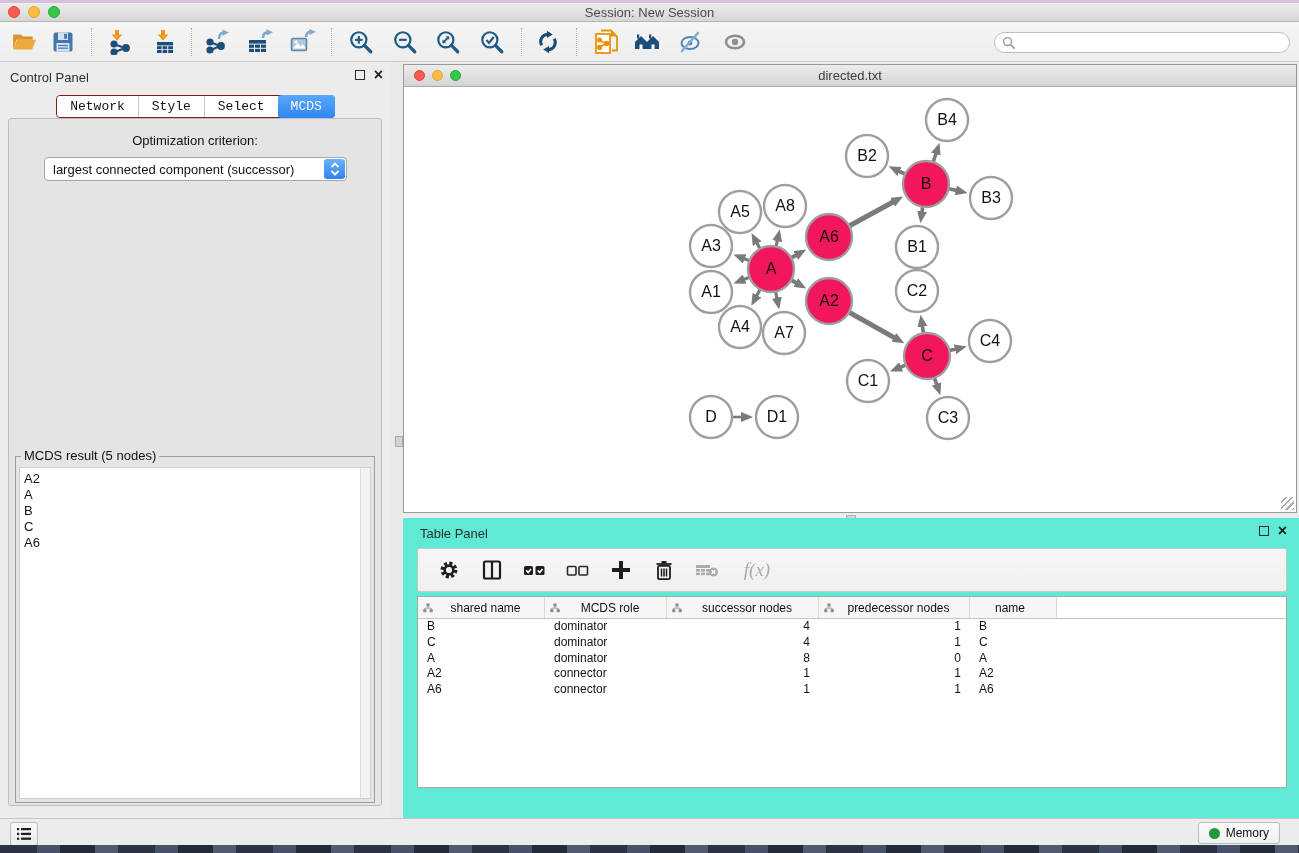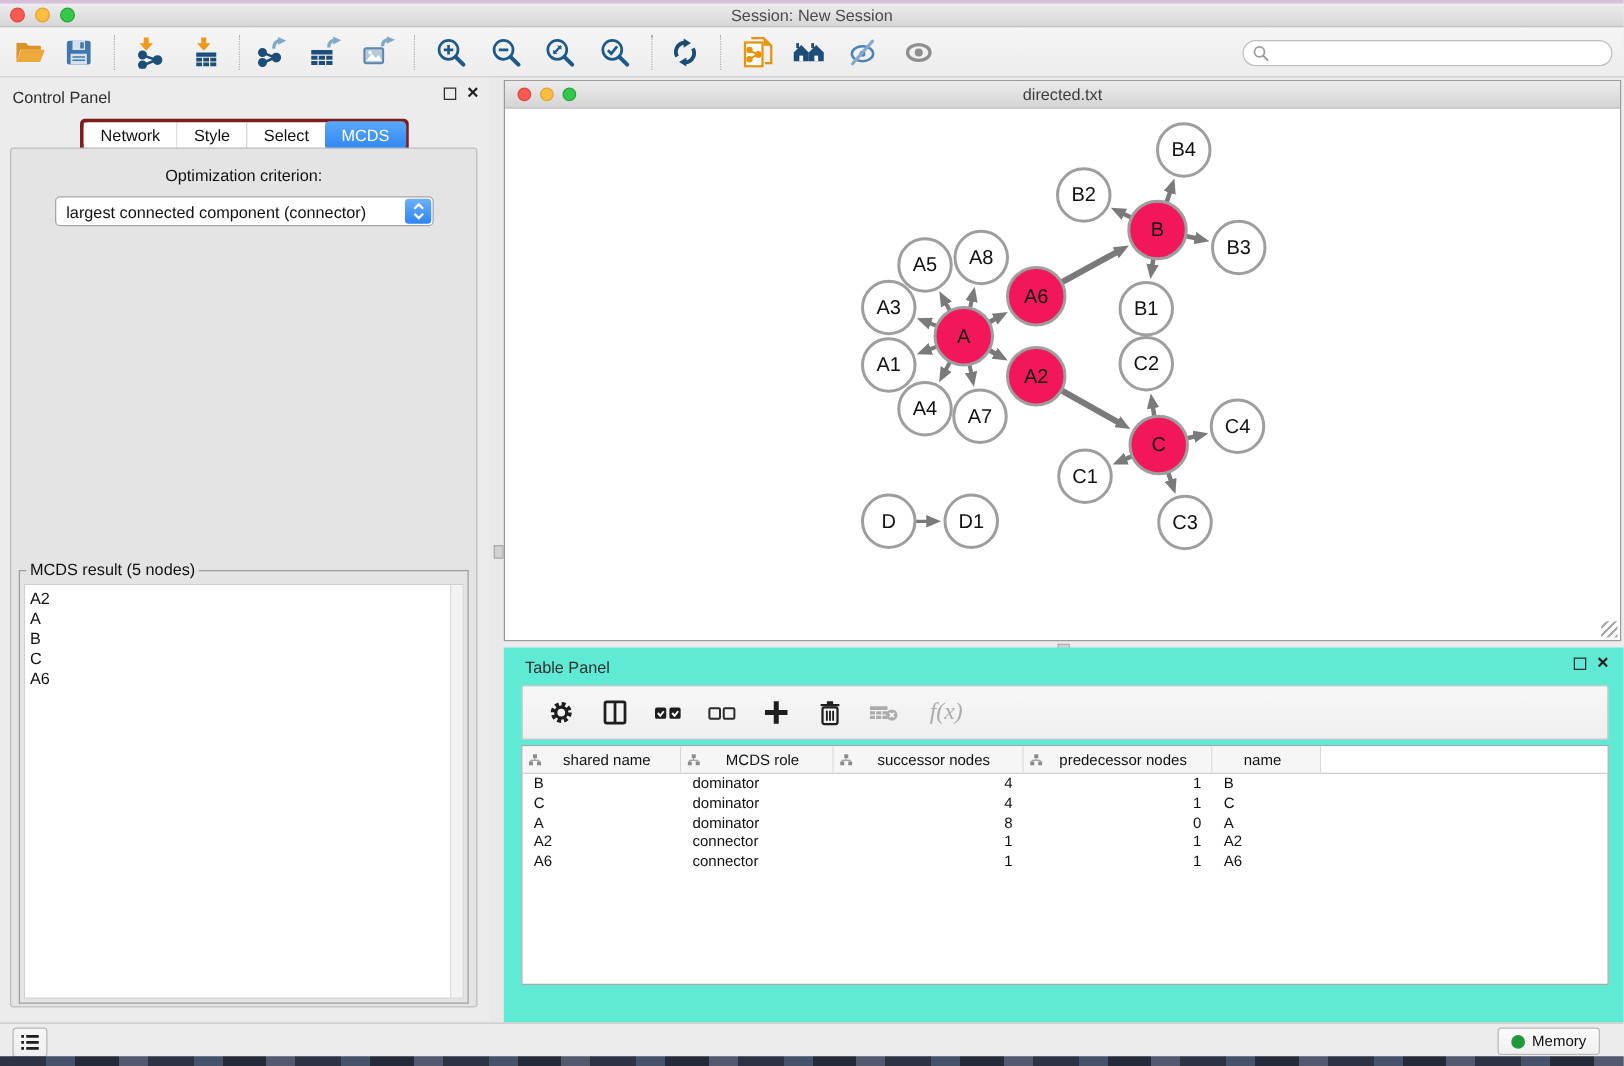--- a/index.html
+++ b/index.html
@@ -33,21 +33,21 @@
 
   
   .control-panel { position:absolute; left:0; top:0; width:391px; height:756px; background:#ececec; }
   .panel-head { position:absolute; left:0; top:6px; width:100%; height:20px; }
   .panel-title { position:absolute; left:10px; top:2px; font-size:13px; color:#2e2e2e; }
   .panel-btns { position:absolute; right:8px; top:2px; display:flex; gap:9px; align-items:center; }
   .float-btn { width:10px; height:10px; border:1.6px solid #2e2e2e; background:transparent; }
   .close-btn { font-size:16px; font-weight:700; color:#1e1e1e; line-height:10px; }
 
   .ctl-tabs { position:absolute; left:0; top:33px; width:100%; display:flex; justify-content:center; }
-  .tabgroup { display:flex; border:3px solid #7f1d1d; border-radius:4px; background:#fff; overflow:visible; }
+  .tabgroup { display:flex; border:1px solid #7f1d1d; border-radius:4px; background:#fff; overflow:visible;font-family:Liberation Mono, monospace; }
   .tab { height:21px; line-height:21px; font-size:13px; color:#111; text-align:center; padding:0 13px; border-right:1px solid #c6c6c6; background:#fff; }
   .tabgroup .tab:first-child { border-radius:4px 0 0 4px; }
   .tabgroup .tab:last-child { border-right:none; border-radius:0 4px 4px 0; }
   .tab.active { background:linear-gradient(#59a8f9,#2e86f2); color:#fff; border-radius:4px !important; margin:-1px; height:23px; line-height:23px; }
 
   .ctl-body { position:absolute; left:8px; right:9px; top:56px; bottom:12px; background:#e4e4e4;
     border:1px solid #bdbdbd; border-radius:3px; }
   .opt-label { position:absolute; left:0; right:0; top:14px; text-align:center; font-size:13px; color:#111; }
   .dropdown { position:absolute; left:35px; top:38px; width:303px; height:24px; background:#fff;
     border:1px solid #a6a6a6; border-radius:4px; }
@@ -319,21 +319,21 @@
         <div class="tabgroup" id="ctl-tabgroup">
             <div class="tab">Network</div>
             <div class="tab">Style</div>
             <div class="tab">Select</div>
             <div class="tab active">MCDS</div>
           </div>
       </div>
       <div class="ctl-body">
         <div class="opt-label">Optimization criterion:</div>
         <div class="dropdown">
-          <div class="dropdown-text">largest connected component (connector)</div>
+          <div class="dropdown-text">largest connected component (successor)</div>
           <div class="dropdown-stepper">
             <svg width="10" height="14" viewBox="0 0 10 14">
                 <polyline points="1.5,5 5,1.5 8.5,5" fill="none" stroke="#fff" stroke-width="1.8"></polyline>
                 <polyline points="1.5,9 5,12.5 8.5,9" fill="none" stroke="#fff" stroke-width="1.8"></polyline>
               </svg>
           </div>
         </div>
         <div class="result-group">
           <span class="result-legend">MCDS result (5 nodes)</span>
           <div class="result-list">

